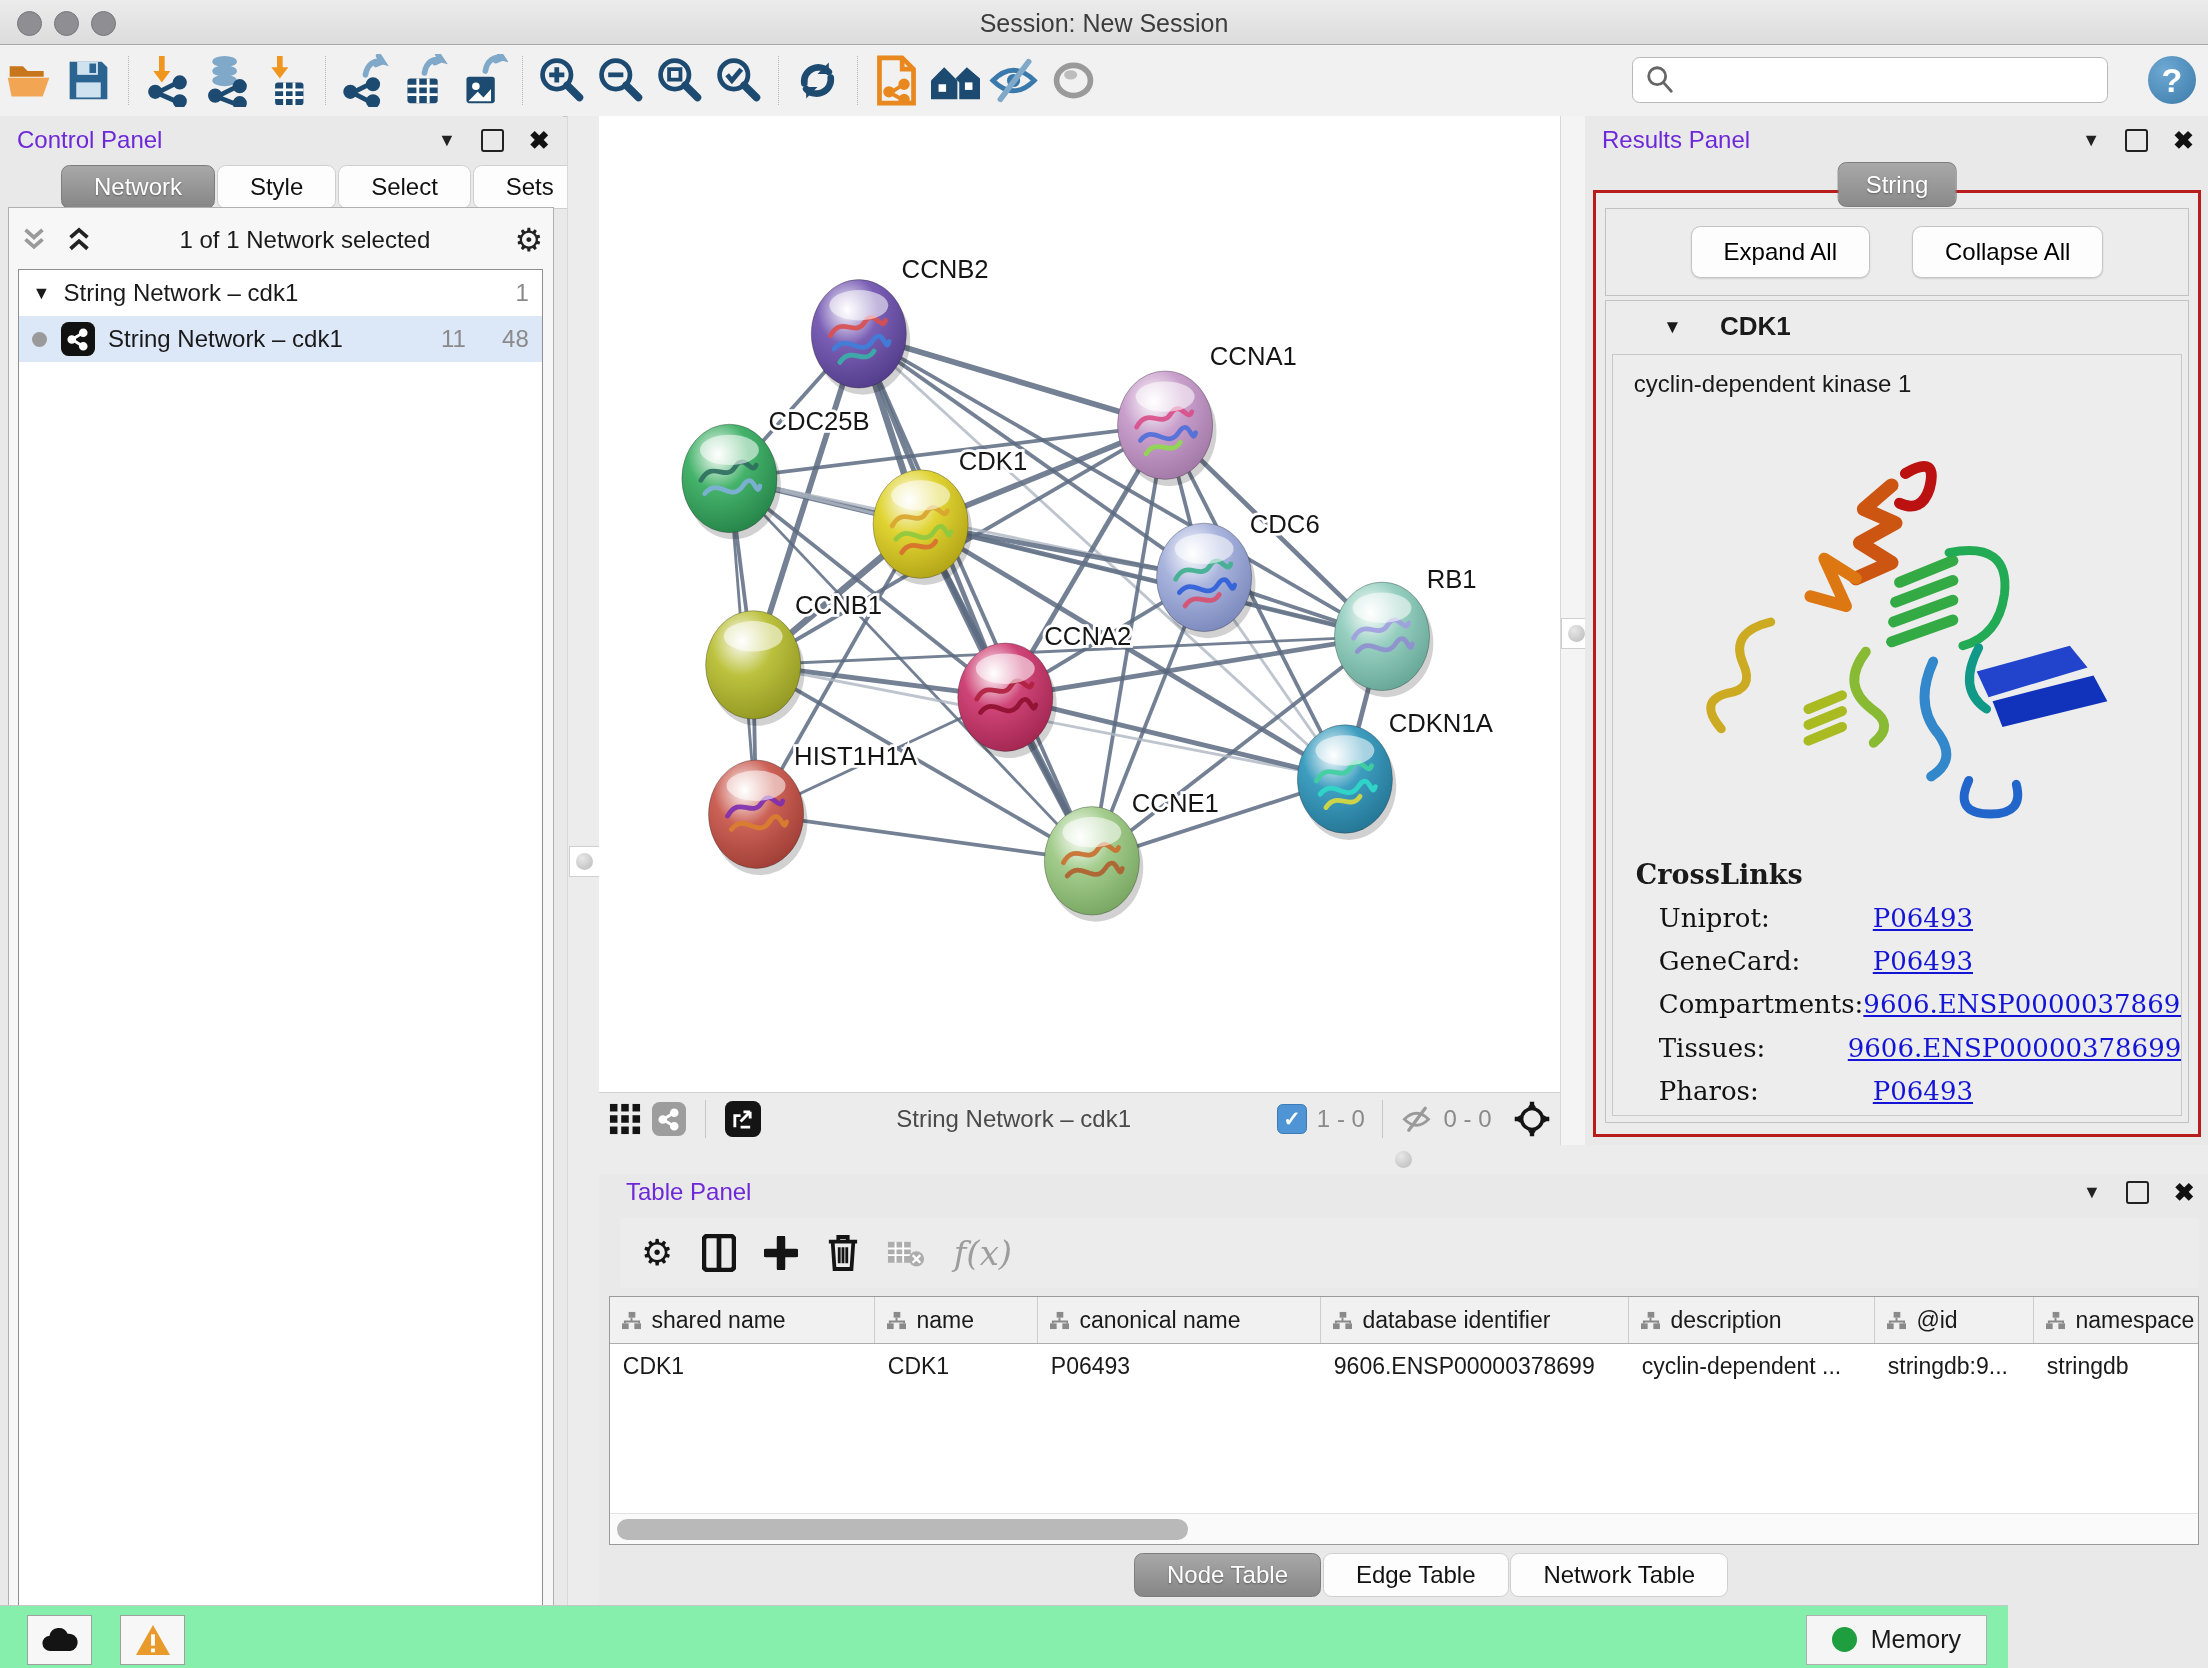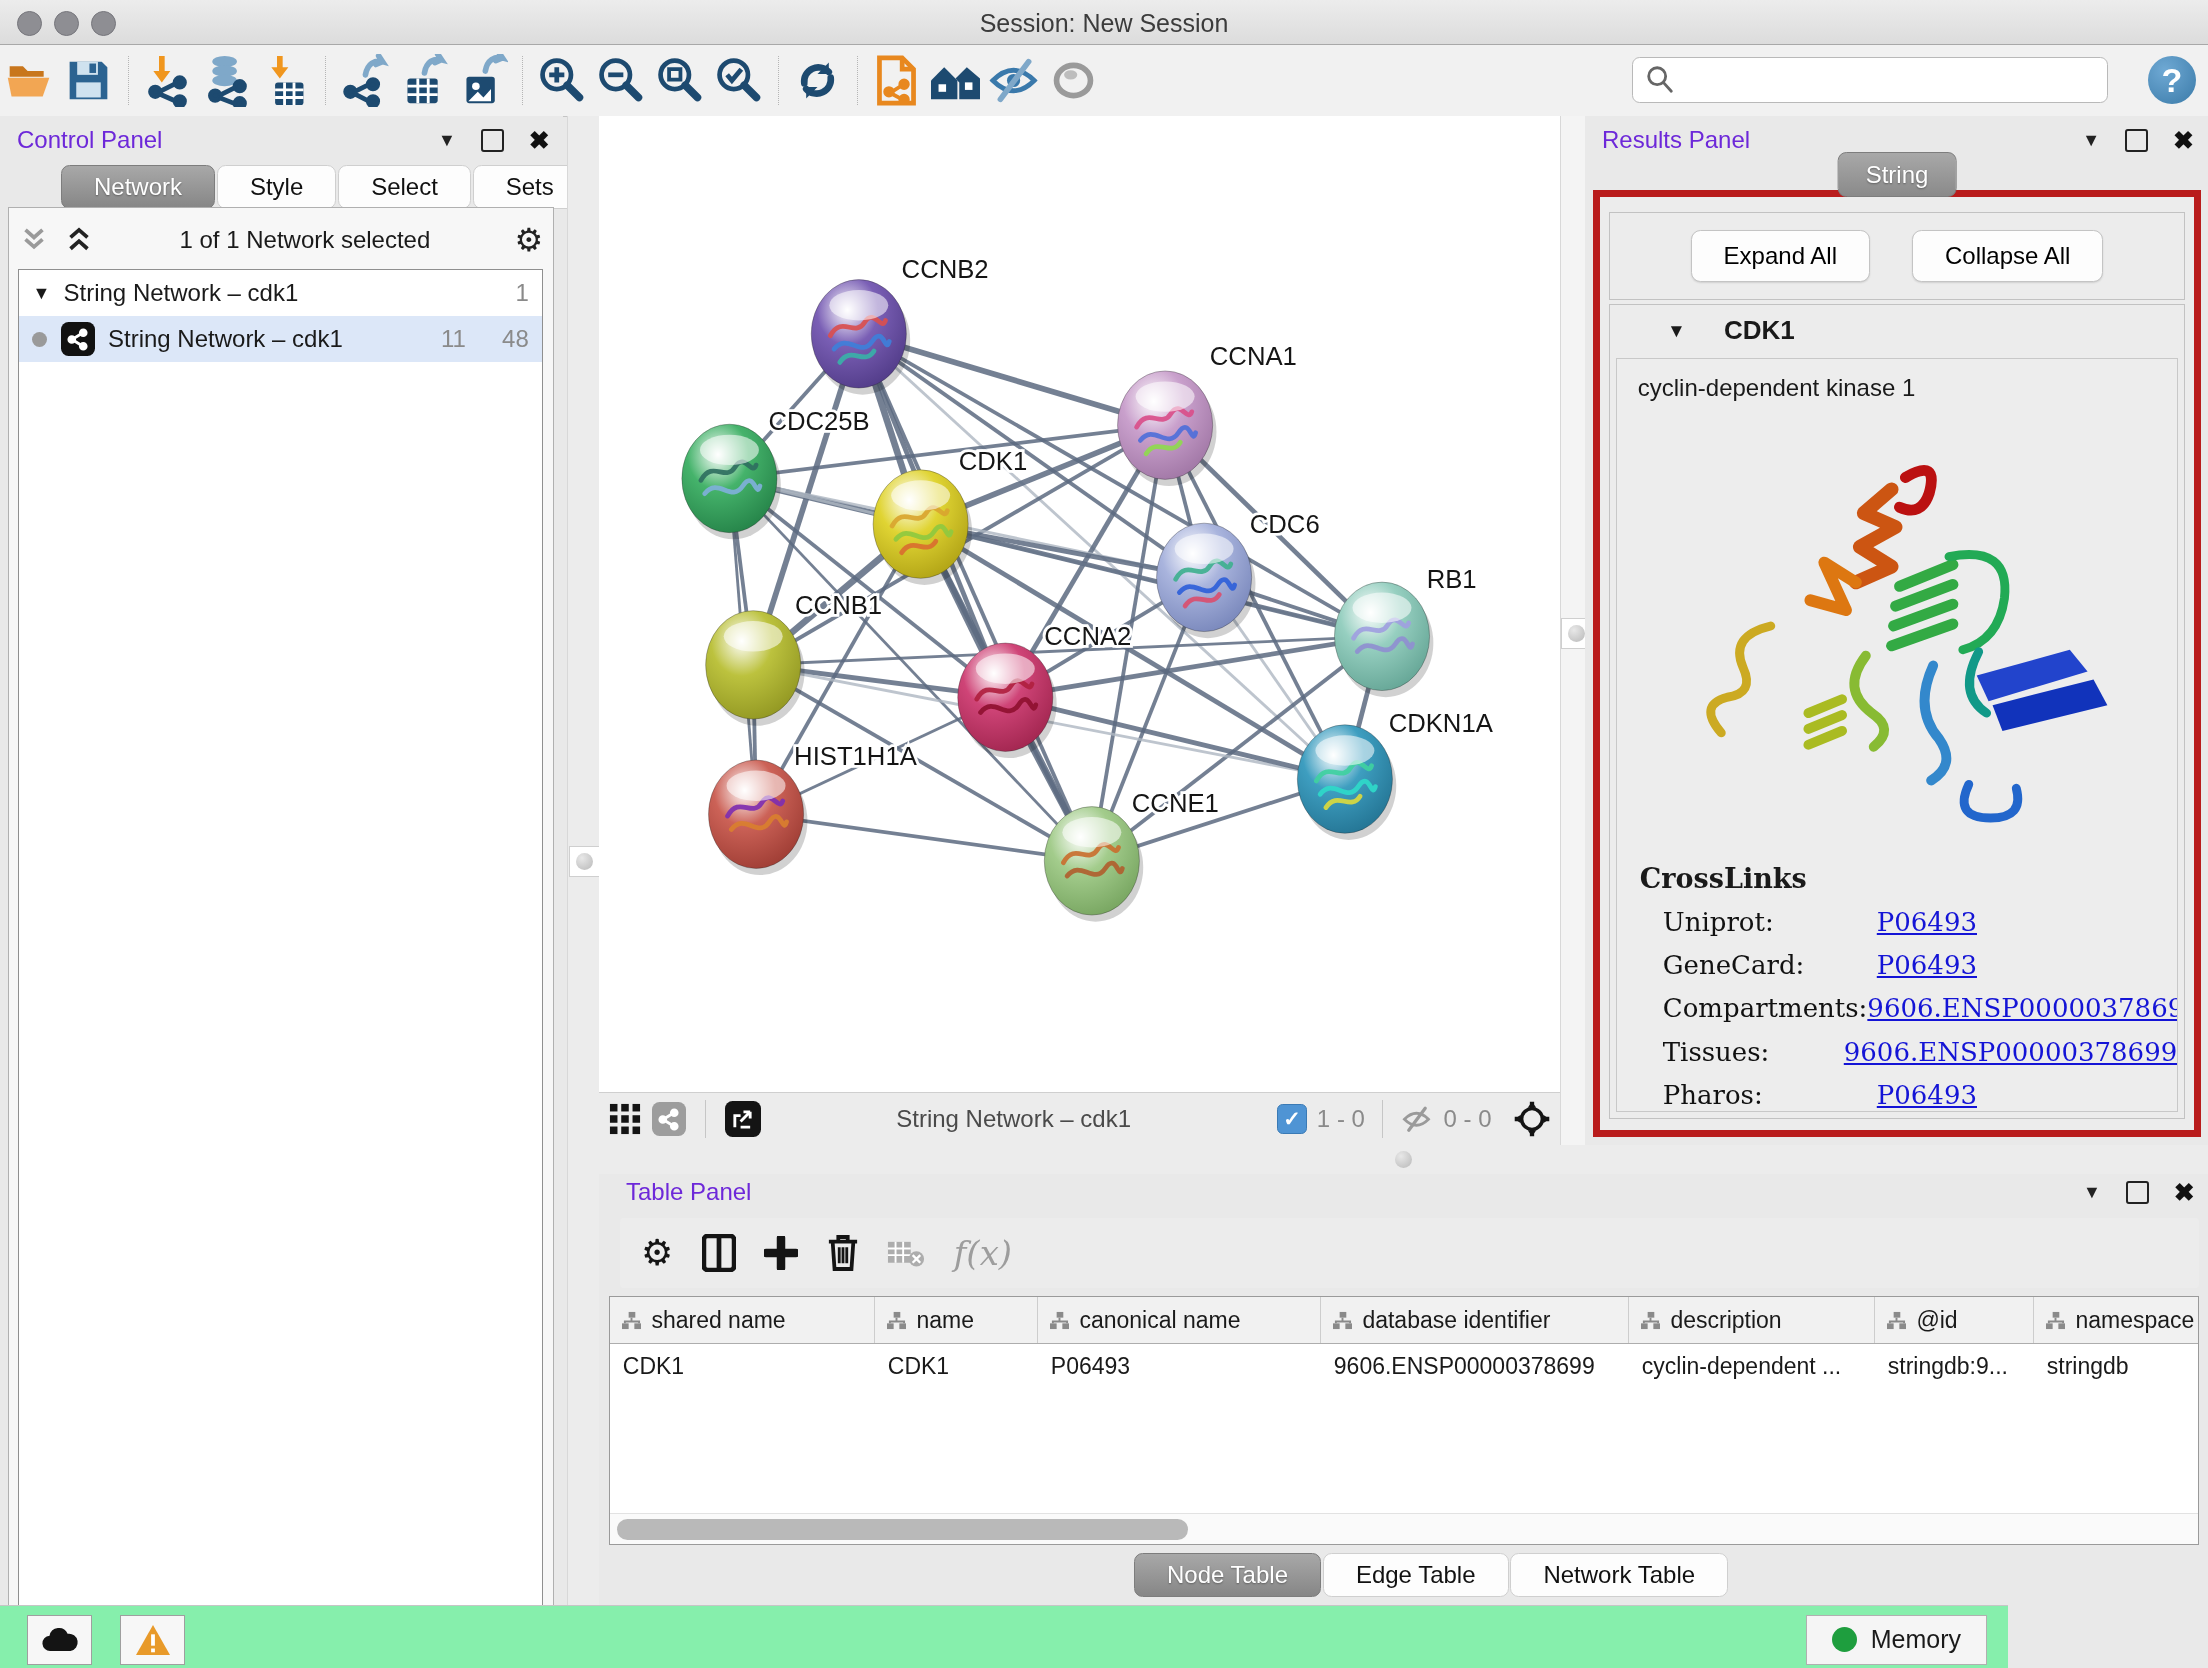--- a/index.html
+++ b/index.html
@@ -64,24 +64,24 @@
   .nt-sep{width:0;height:38px;border-left:1px solid #c6c6c6;margin:0 7.6px;}
   .nt-title{font-size:24px;color:#4a4a4a;margin-left:124px;flex:1;}
   .nt-counts{display:flex;align-items:center;gap:9.5px;color:#8a8a8a;font-size:24px;}
   .checkbox-blue{width:28.5px;height:28.5px;border-radius:5.7px;background:#4f94d4;border:1px solid #3a7ab5;
     color:#fff;font-size:21px;display:flex;align-items:center;justify-content:center;font-weight:bold;}
   .gray-badge{width:34px;height:34px;border-radius:7.6px;background:#9d9d9d;display:flex;align-items:center;justify-content:center;}
   .black-badge{width:36px;height:36px;border-radius:7.6px;background:#141414;display:flex;align-items:center;justify-content:center;}
   
   .results-region{position:absolute;left:1585px;top:116px;width:624px;height:1029px;background:#e9e9e9;}
   .rp-titlerow{position:absolute;left:17px;top:9.5px;right:15px;display:flex;justify-content:space-between;align-items:center;}
-  .rp-tab{position:absolute;left:50%;top:36px;transform:translateX(-50%);
+  .rp-tab{position:absolute;left:50%;top:46px;transform:translateX(-50%);
     background:linear-gradient(#a8a8a8,#8a8a8a);color:#fff;font-size:24px;padding:7.6px 27px;border-radius:8.6px;
     border:1px solid #7d7d7d;text-shadow:0 1px 1.9px rgba(0,0,0,.35);z-index:2;}
-  .rp-outer{position:absolute;left:7.6px;top:74px;right:7.6px;bottom:7.6px;background:#ececec;border:7px solid #b91c1c;}
+  .rp-outer{position:absolute;left:7.6px;top:74px;right:7.6px;bottom:7.6px;background:#ececec;border:3px solid #b91c1c;}
   .rp-btnbox{position:absolute;left:9.5px;top:15px;right:9.5px;height:86px;border:1px solid #c2c2c2;
     display:flex;align-items:center;justify-content:center;gap:42px;}
   .rp-btn{background:#fdfdfd;border:1px solid #c4c4c4;border-radius:9.5px;font-size:24px;padding:11.4px 32px;
     box-shadow:0 1px 1.9px rgba(0,0,0,.12);}
   .rp-genebox{position:absolute;left:9.5px;top:107px;right:9.5px;bottom:11.4px;border:1px solid #c2c2c2;}
   .rp-generow{height:51px;display:flex;align-items:center;gap:38px;padding-left:57px;font-size:26px;font-weight:bold;}
   .rp-content{position:absolute;left:5.7px;top:53px;right:5.7px;bottom:5.7px;border:1px solid #c8c8c8;background:#ededed;overflow:hidden;}
   .rp-desc{font-size:24px;margin:15px 0 0 21px;}
   .structure{display:block;margin:7.6px auto 0 auto;}
   .xl-title{font-family:"DejaVu Serif",serif;font-weight:bold;font-size:27px;margin:25px 0 5.7px 23px;}

